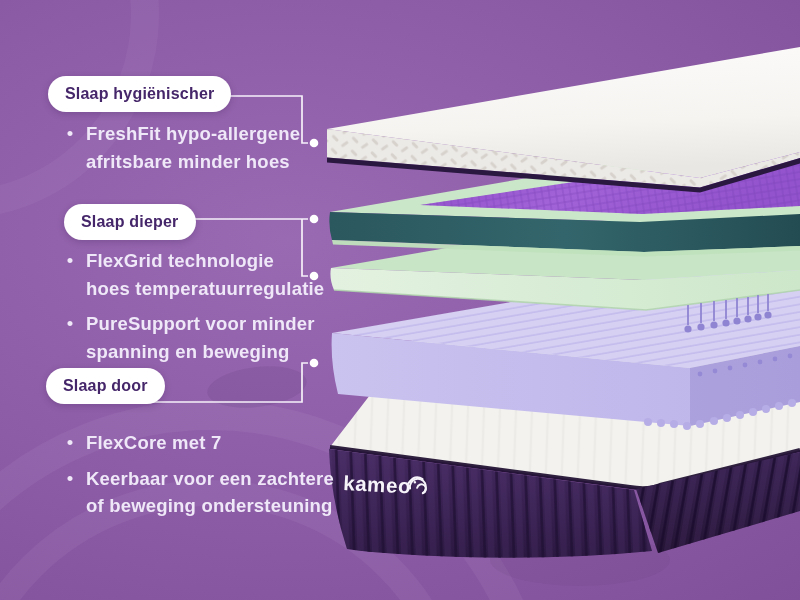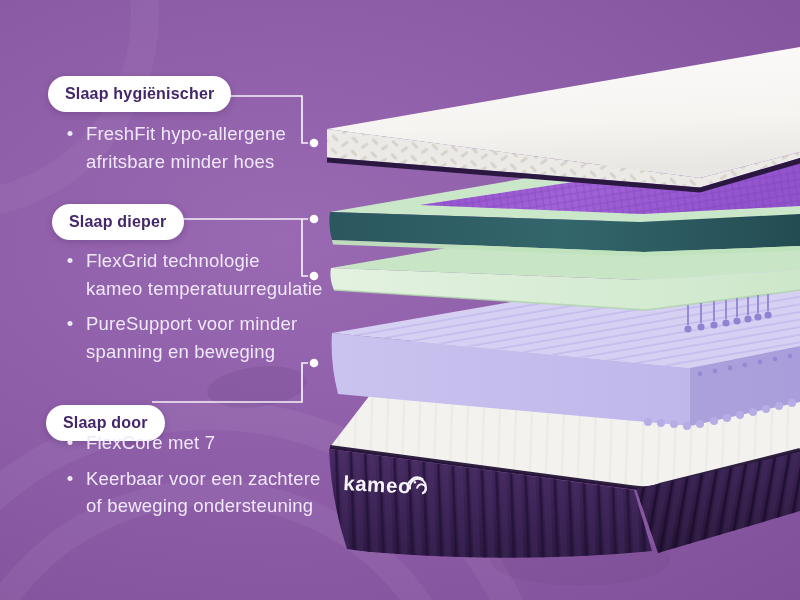--- a/index.html
+++ b/index.html
@@ -10,21 +10,21 @@
   }
   .stage svg{position:absolute;left:0;top:0;}
   .pill{
     position:absolute;background:#ffffff;color:#45266a;font-weight:bold;
     font-size:16px;line-height:20px;padding:8px 17px;border-radius:18px;
     letter-spacing:.2px;box-shadow:0 2px 7px rgba(43,16,66,.22);white-space:nowrap;z-index:3;
   }
   .blist{position:absolute;z-index:3;color:#efe8f8;font-size:18.5px;line-height:27.5px;letter-spacing:.2px;}
   .bitem{display:flex;margin-bottom:8px;}
   .bmark{width:16px;flex:0 0 16px;text-align:center;margin-right:8px;}
-  .bline{display:block;}
+  .bline{display:block;font-weight:bold;}
 </style>
 </head>
 <body>
 
 <div class="stage">
 
 <svg width="800" height="600" viewBox="0 0 800 600">
   <defs>
     <linearGradient id="gL1top" x1="0" y1="0" x2="0.15" y2="1">
       <stop offset="0" stop-color="#fcfbfa"></stop>
@@ -196,39 +196,39 @@
 <div class="blist" style="left:62px;top:120px;width:280px;">
   <div class="bitem">
     <span class="bmark">•</span>
     <span class="blines">
       <span class="bline">FreshFit hypo-allergene</span>
       <span class="bline">afritsbare minder hoes</span>
     </span>
   </div>
 </div>
 
-<div class="pill" style="left:52px;top:204px;">Slaap dieper</div>
+<div class="pill" style="left:64px;top:204px;">Slaap dieper</div>
 <div class="blist" style="left:62px;top:247px;width:290px;">
   <div class="bitem">
     <span class="bmark">•</span>
     <span class="blines">
       <span class="bline">FlexGrid technologie</span>
-      <span class="bline">kameo temperatuurregulatie</span>
+      <span class="bline">hoes temperatuurregulatie</span>
     </span>
   </div>
   <div class="bitem">
     <span class="bmark">•</span>
     <span class="blines">
       <span class="bline">PureSupport voor minder</span>
       <span class="bline">spanning en beweging</span>
     </span>
   </div>
 </div>
 
-<div class="pill" style="left:46px;top:405px;">Slaap door</div>
+<div class="pill" style="left:46px;top:368px;">Slaap door</div>
 <div class="blist" style="left:62px;top:429px;width:300px;">
   <div class="bitem">
     <span class="bmark">•</span>
     <span class="blines">
       <span class="bline">FlexCore met 7</span>
     </span>
   </div>
   <div class="bitem">
     <span class="bmark">•</span>
     <span class="blines">

